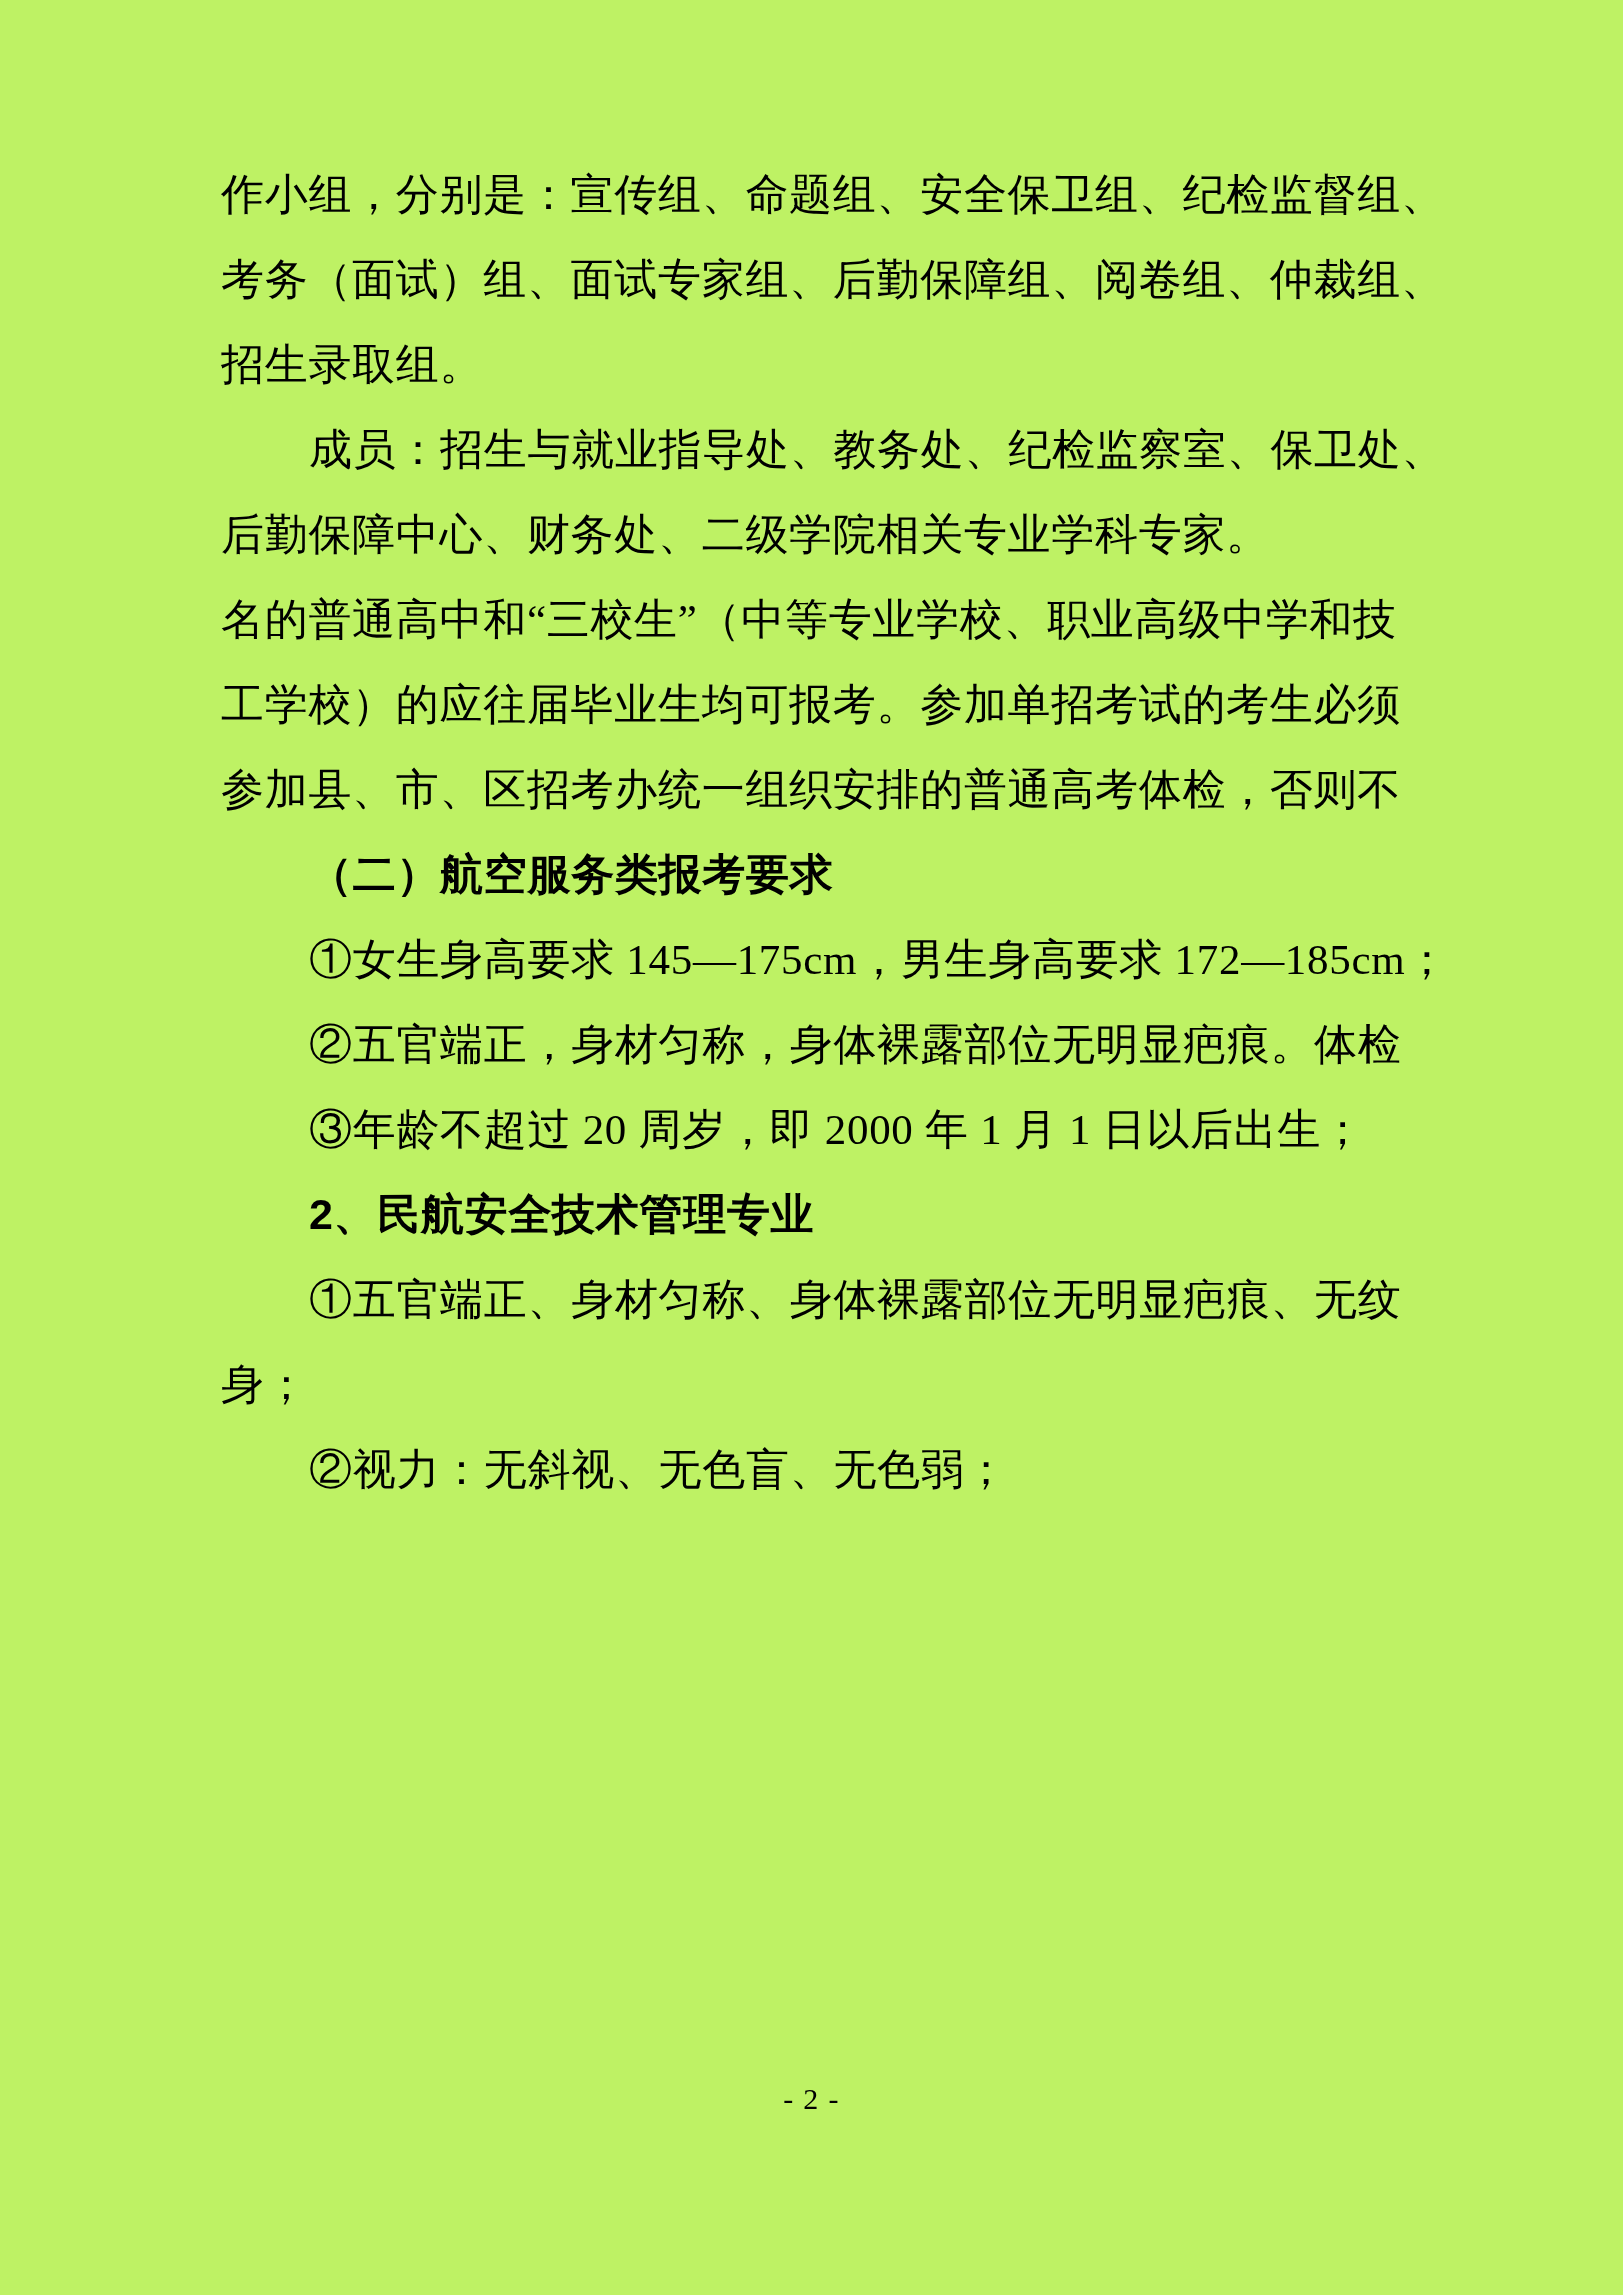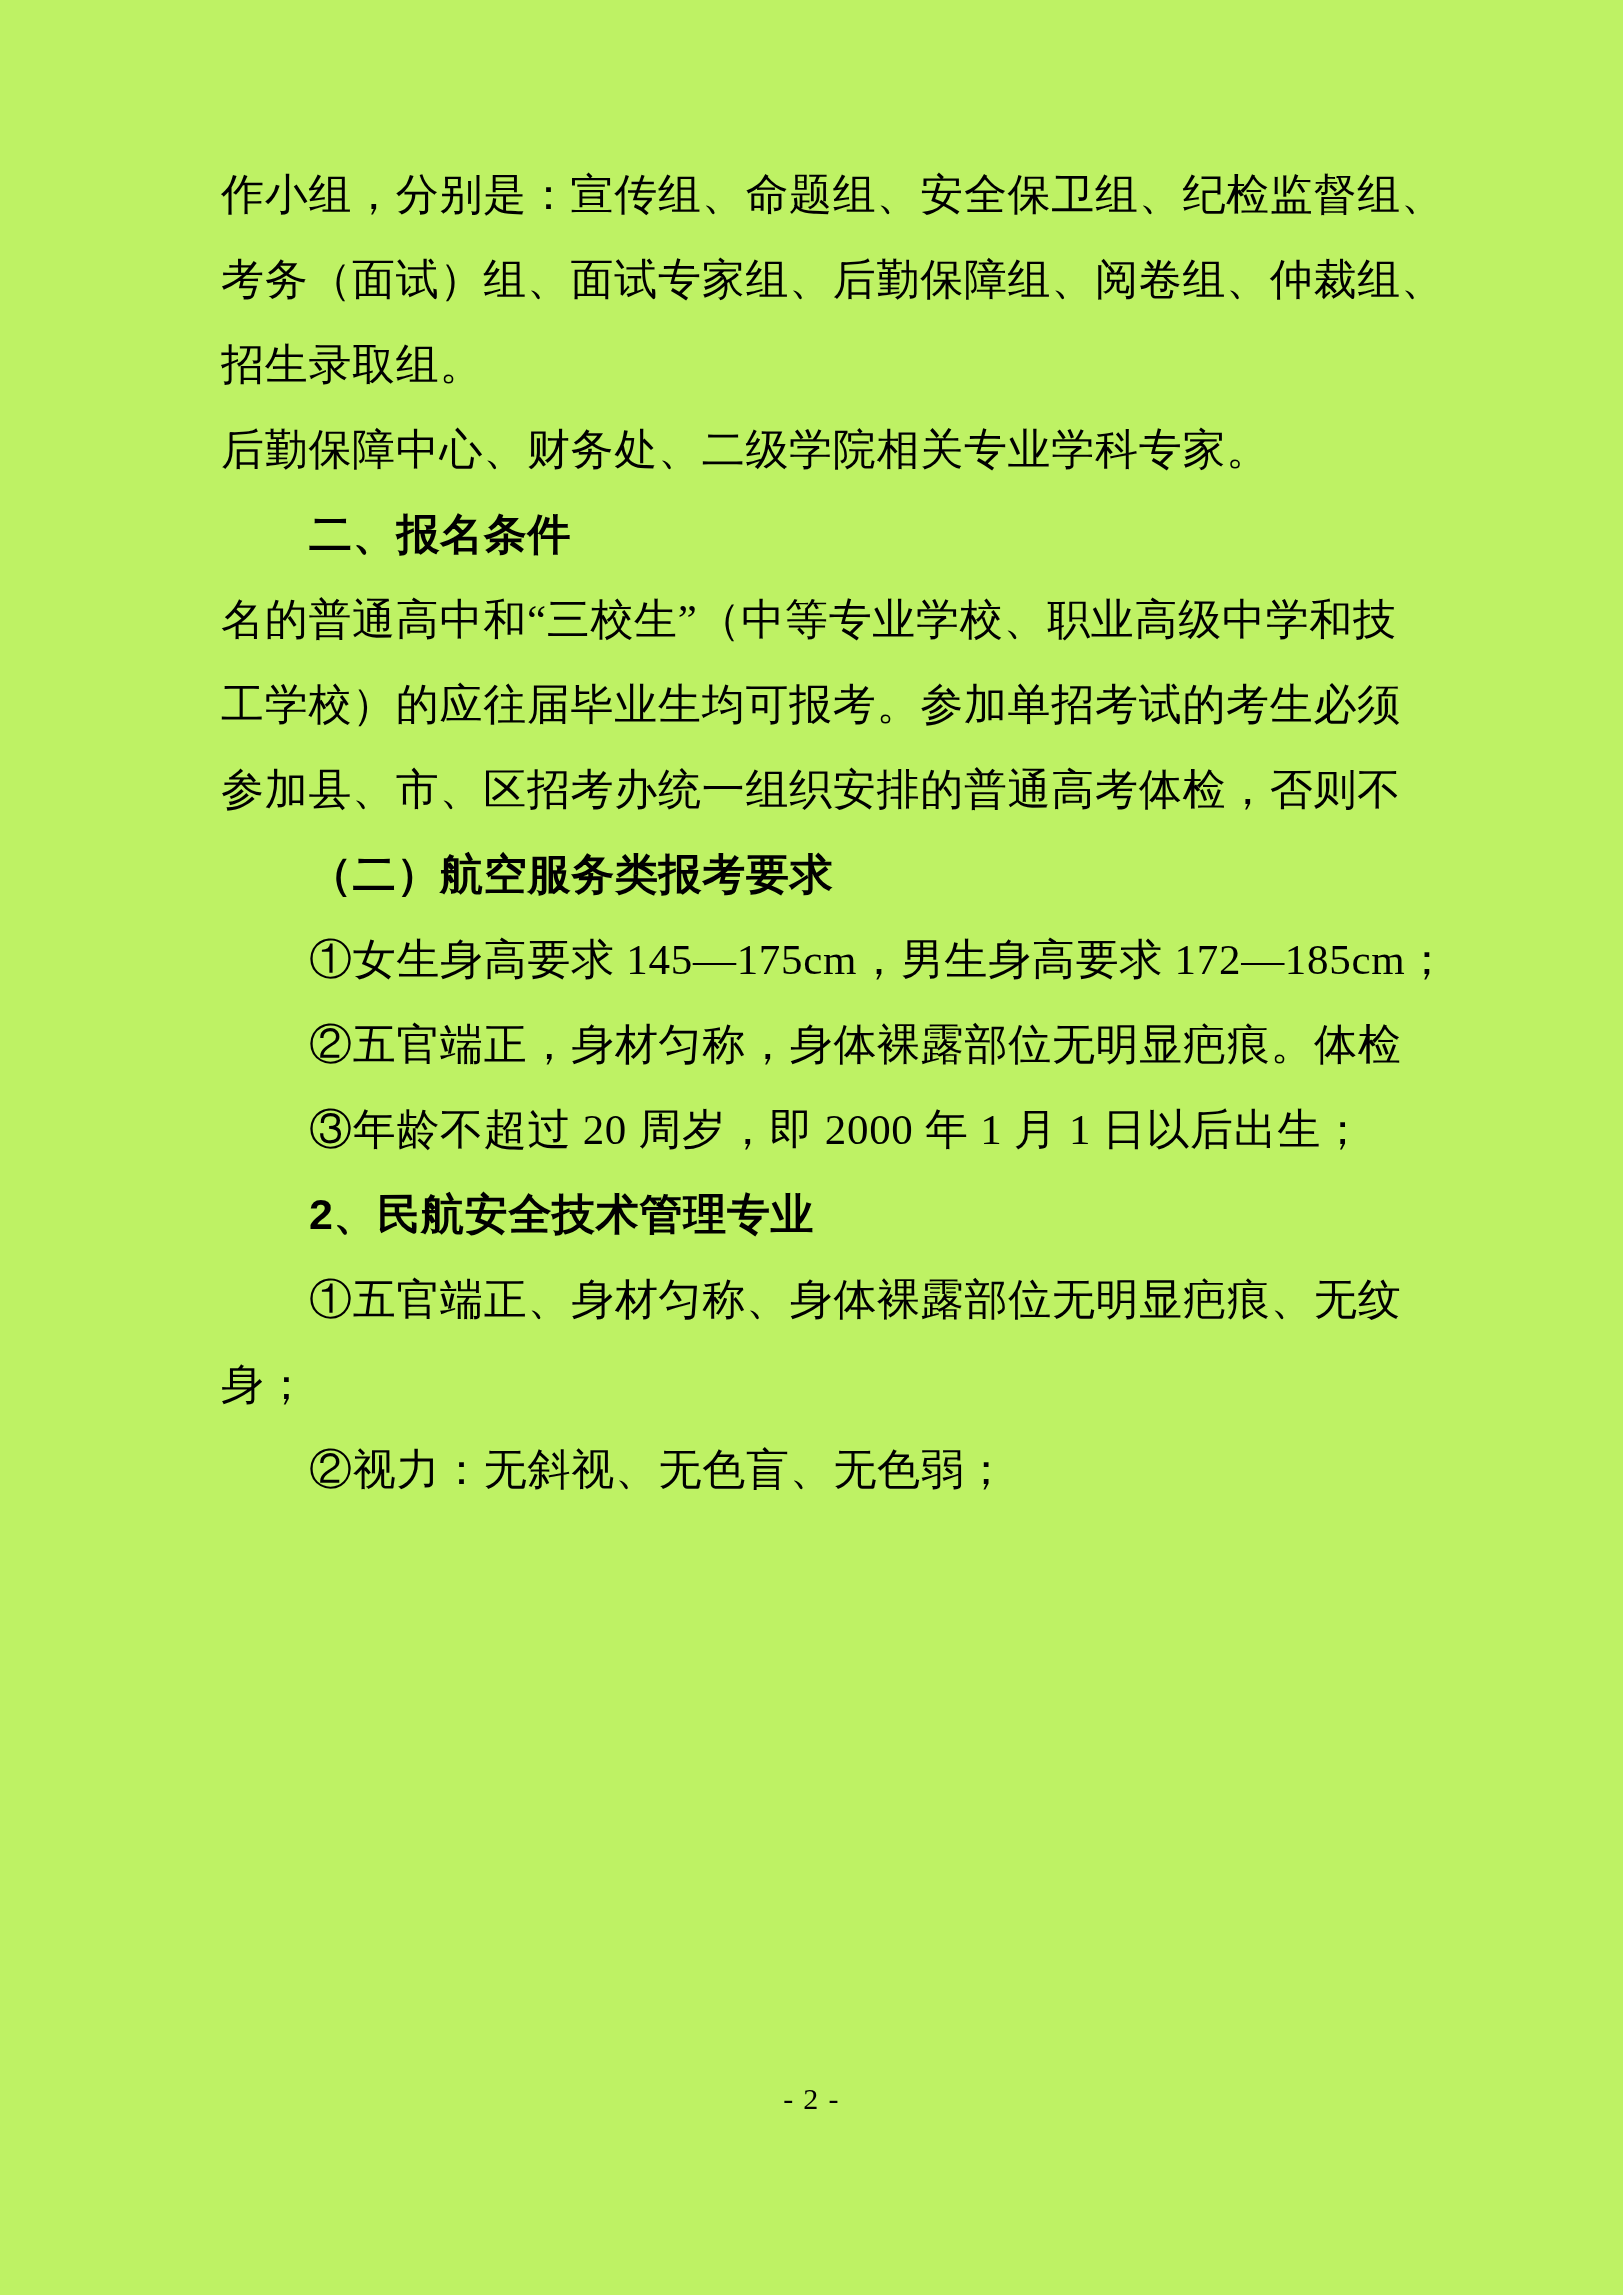--- a/index.html
+++ b/index.html
@@ -50,22 +50,22 @@
 </style>
 </head>
 <body>
 
 <div class="page">
   <div class="text-block" id="lines-container">
 
   <div class="line">作小组，分别是：宣传组、命题组、安全保卫组、纪检监督组、</div>
       <div class="line">考务（面试）组、面试专家组、后勤保障组、阅卷组、仲裁组、</div>
       <div class="line">招生录取组。</div>
+      <div class="line indent">成员：招生与就业指导处、教务处、纪检监察室、保卫处、</div>
       <div class="line">后勤保障中心、财务处、二级学院相关专业学科专家。</div>
-      <div class="line head indent">二、报名条件</div>
       <div class="line">名的普通高中和“三校生”（中等专业学校、职业高级中学和技</div>
       <div class="line">工学校）的应往届毕业生均可报考。参加单招考试的考生必须</div>
       <div class="line">参加县、市、区招考办统一组织安排的普通高考体检，否则不</div>
       <div class="line head indent">（二）航空服务类报考要求</div>
       <div class="line indent">①女生身高要求 145—175cm，男生身高要求 172—185cm；</div>
       <div class="line indent">②五官端正，身材匀称，身体裸露部位无明显疤痕。体检</div>
       <div class="line indent">③年龄不超过 20 周岁，即 2000 年 1 月 1 日以后出生；</div>
       <div class="line head indent">2、民航安全技术管理专业</div>
       <div class="line indent">①五官端正、身材匀称、身体裸露部位无明显疤痕、无纹</div>
       <div class="line">身；</div>

